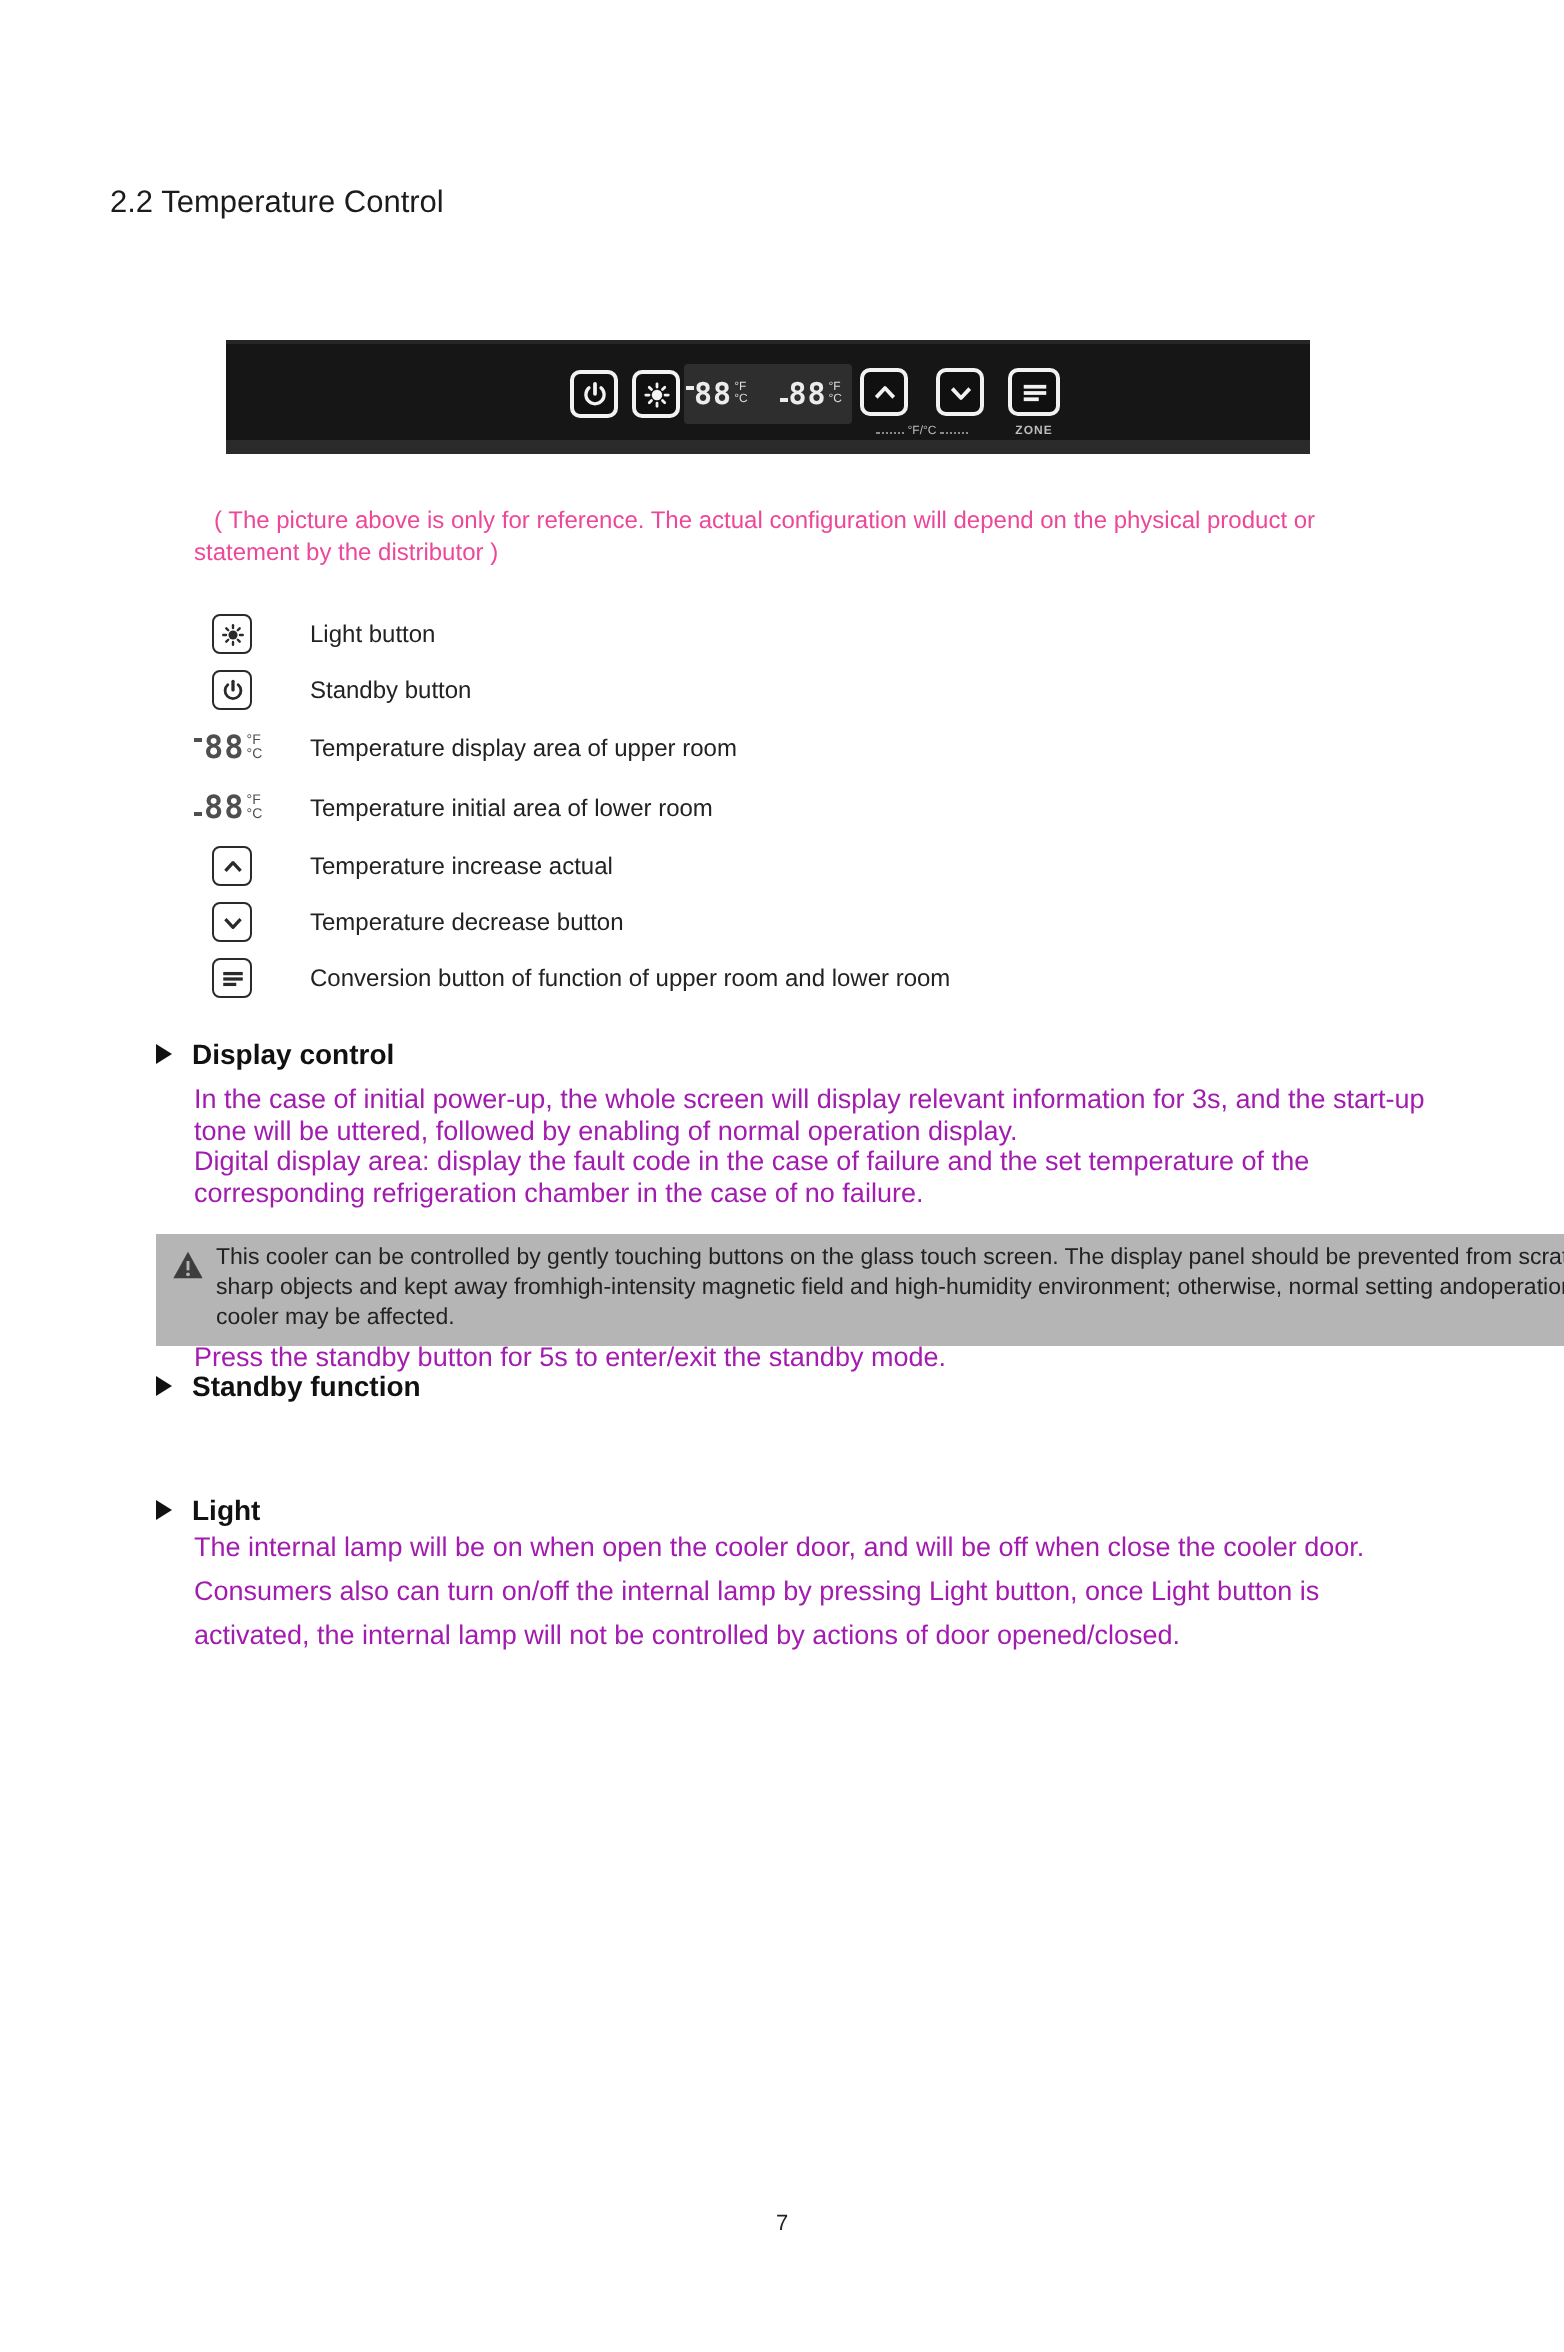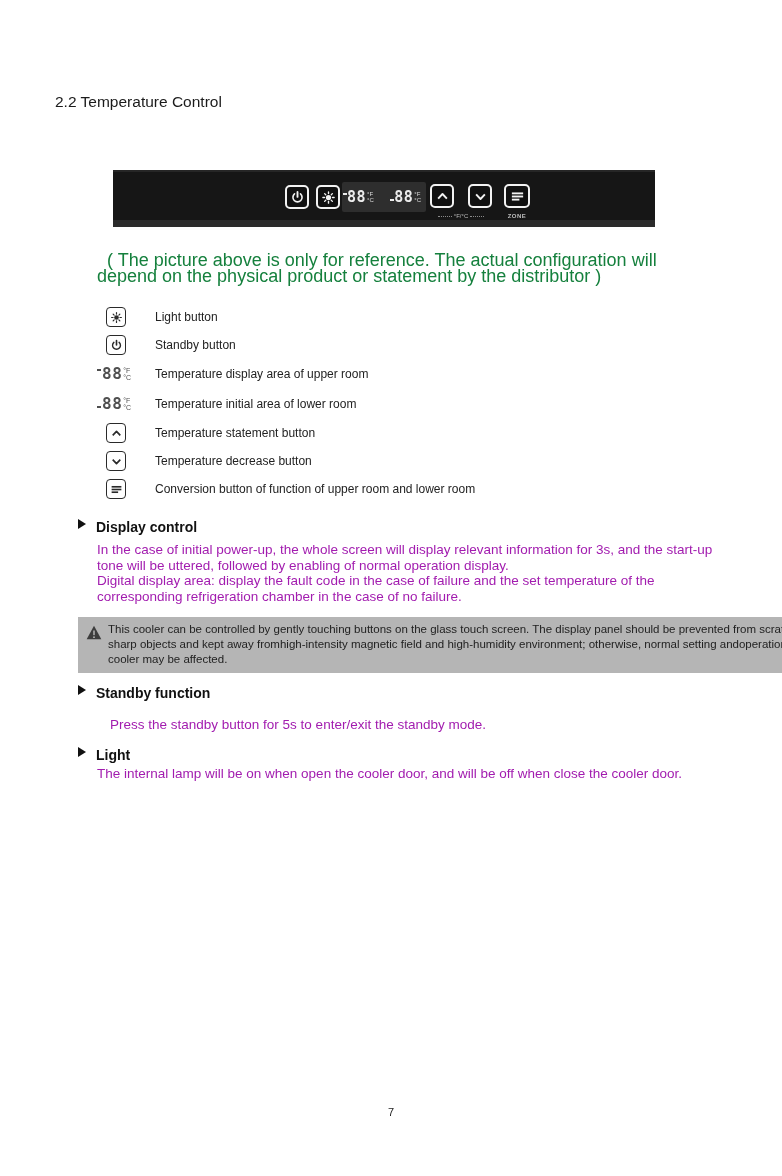--- a/index.html
+++ b/index.html
@@ -60,21 +60,21 @@
     display:flex; align-items:center; justify-content:center; gap:2px;
     white-space:nowrap;
   }
   .ml-scale { left:303px; top:43px; width:90px; }
   .ml-zone  { left:391px; top:43px; width:26px; font-weight:bold; letter-spacing:0.5px; }
   .dots { width:14px; border-top:1px dotted #8a8a8a; height:0; }
 
   
   .caption {
     position:absolute; left:97px; top:252px; width:594px;
-    font-size:18px; line-height:16px; color:#15803d; text-indent:10px;
+    font-size:12px; line-height:16px; color:#ec4899; text-indent:10px;
   }
 
   
   .legend { position:absolute; left:100px; top:303px; width:620px; }
   .legend-row { display:flex; align-items:center; height:28px; }
   .legend-row.tall { height:30px; }
   .legend-icon-cell { width:55px; display:flex; align-items:center; }
   .legend-btn {
     width:20px; height:20px; margin-left:6px;
     border:1.8px solid #2a2a2a; border-radius:4px;
@@ -82,33 +82,33 @@
     background:#fff;
   }
   .legend-btn svg { width:13px; height:13px; display:block; }
   .legend-seg { display:flex; align-items:center; position:relative; margin-left:2px; }
   .legend-seg .seg-digits { color:#4f4f4f; font-size:16px; }
   .legend-seg .seg-prefix { background:#4f4f4f; left:-5px; }
   .legend-seg .unit-stack span { color:#4f4f4f; font-size:7px; line-height:7px; }
   .legend-label { font-size:12px; color:#222; }
 
   
-  .section-heading { position:absolute; left:78px; display:flex; align-items:flex-start; }
+  .section-heading { position:absolute; left:78px; display:flex; align-items:center; }
   .tri {
     width:0; height:0; margin-right:10px;
     border-left:8px solid #111; border-top:5.5px solid transparent; border-bottom:5.5px solid transparent;
   }
   .section-heading .ht { font-size:14px; font-weight:bold; color:#111; }
   .sh-display { top:519px; }
   .sh-standby { top:685px; }
   .sh-light   { top:747px; }
 
   .body-text { position:absolute; left:97px; font-size:13.5px; color:#a21caf; }
   .bt-display { top:542px; width:618px; line-height:15.5px; }
-  .bt-standby { top:717px; width:618px; line-height:15.5px;margin-left:13px; }
+  .bt-standby { top:671px; width:618px; line-height:15.5px; }
   .bt-light   { top:763px; width:622px; line-height:22px; }
 
   
   .warning {
     position:absolute; left:78px; top:617px; width:758px; height:56px;
     background:#b5b5b5; padding:5px 8px 5px 30px;
     font-size:11.5px; line-height:15px; color:#222;
   }
   .warning-tri { position:absolute; left:8px; top:8px; width:16px; height:15px; }
   .warning-tri svg { width:16px; height:15px; display:block; }
@@ -274,21 +274,21 @@
     </div>
 
     <div class="legend-row">
       <div class="legend-icon-cell">
         <span class="legend-btn">
           <svg viewBox="0 0 24 24">
               <path d="M5 15.5 12 8l7 7.5" stroke="currentColor" stroke-width="3" fill="none" stroke-linejoin="round"></path>
             </svg>
         </span>
       </div>
-      <span class="legend-label">Temperature statement button</span>
+      <span class="legend-label">Temperature increase actual</span>
     </div>
 
     <div class="legend-row">
       <div class="legend-icon-cell">
         <span class="legend-btn">
           <svg viewBox="0 0 24 24">
               <path d="M5 8.5 12 16l7-7.5" stroke="currentColor" stroke-width="3" fill="none" stroke-linejoin="round"></path>
             </svg>
         </span>
       </div>
@@ -334,17 +334,18 @@
     <span class="ht">Standby function</span>
   </div>
   <div class="body-text bt-standby">Press the standby button for 5s to enter/exit the standby mode.</div>
 
   <div class="section-heading sh-light">
     <span class="tri"></span>
     <span class="ht">Light</span>
   </div>
   <div class="body-text bt-light">
     <div>The internal lamp will be on when open the cooler door, and will be off when close the cooler door.</div>
+    <div>Consumers also can turn on/off the internal lamp by pressing Light button, once Light button is activated, the internal lamp will not be controlled by actions of door opened/closed.</div>
   </div>
 
   <div class="page-num">7</div>
 
 </div>
 
 </body></html>

